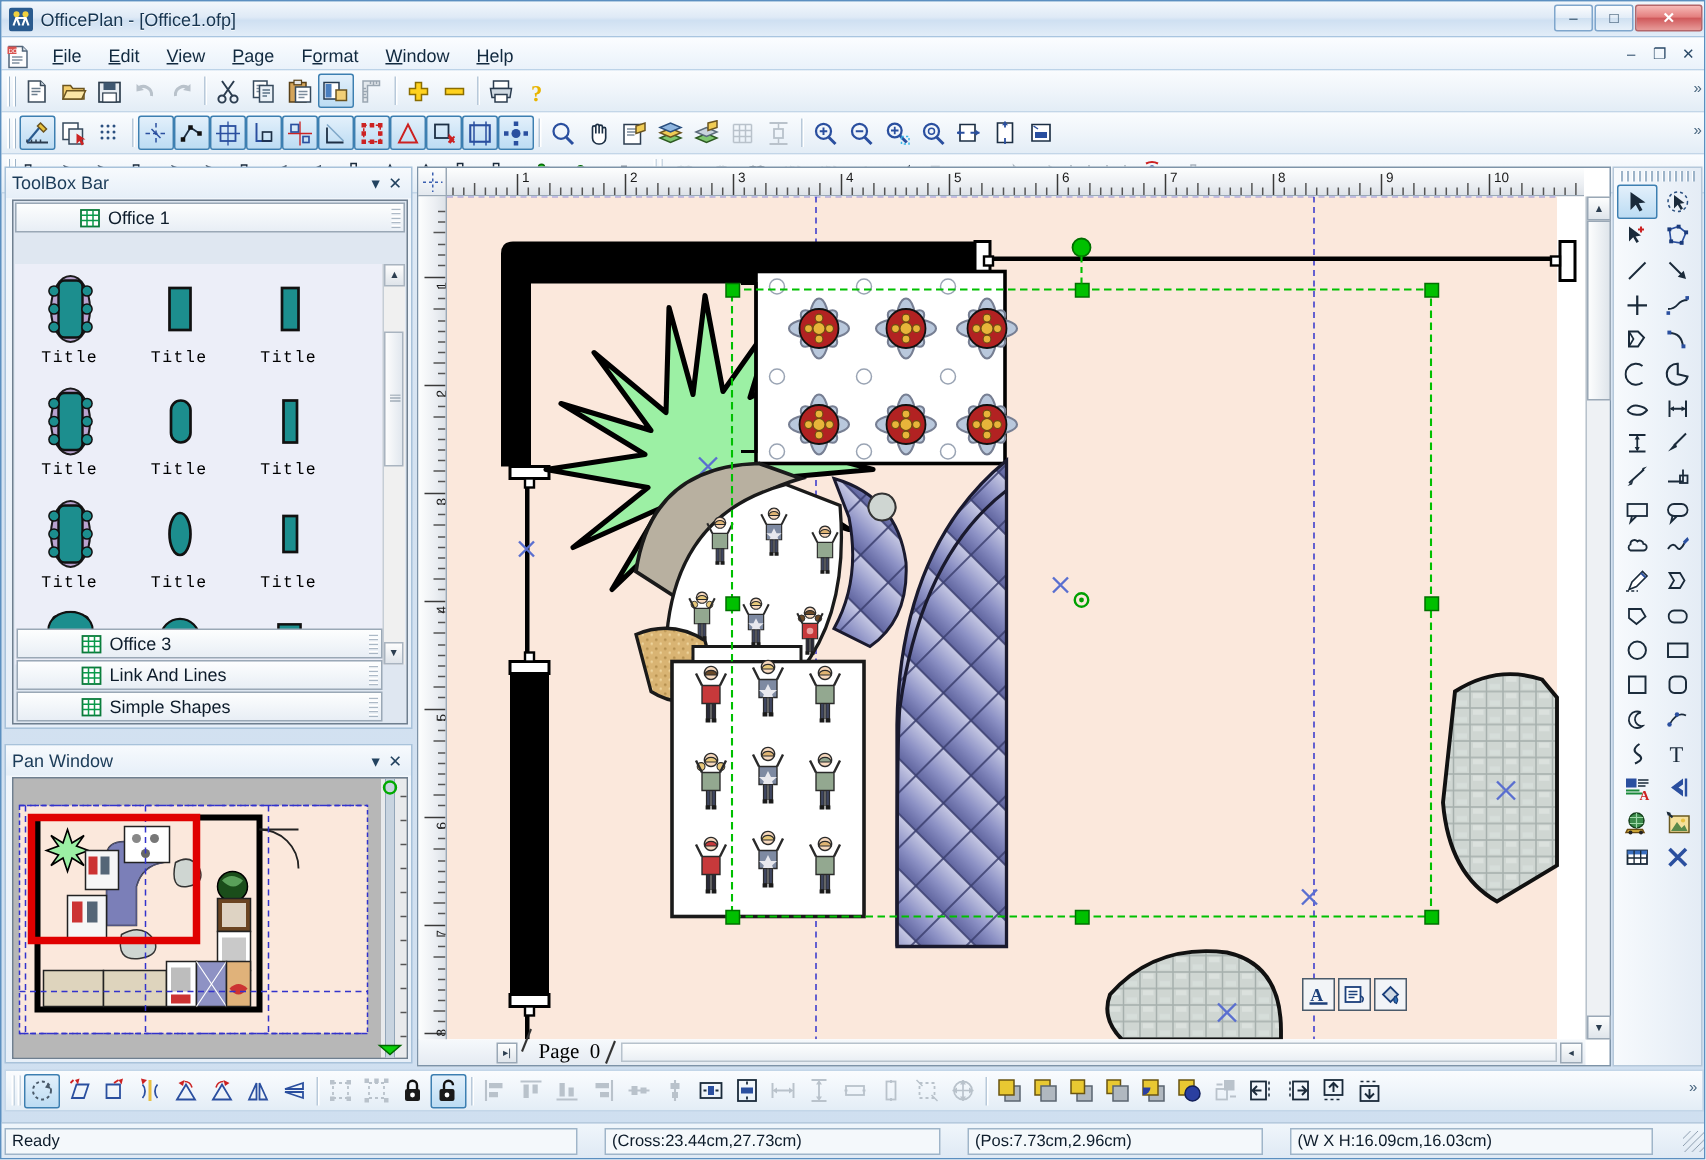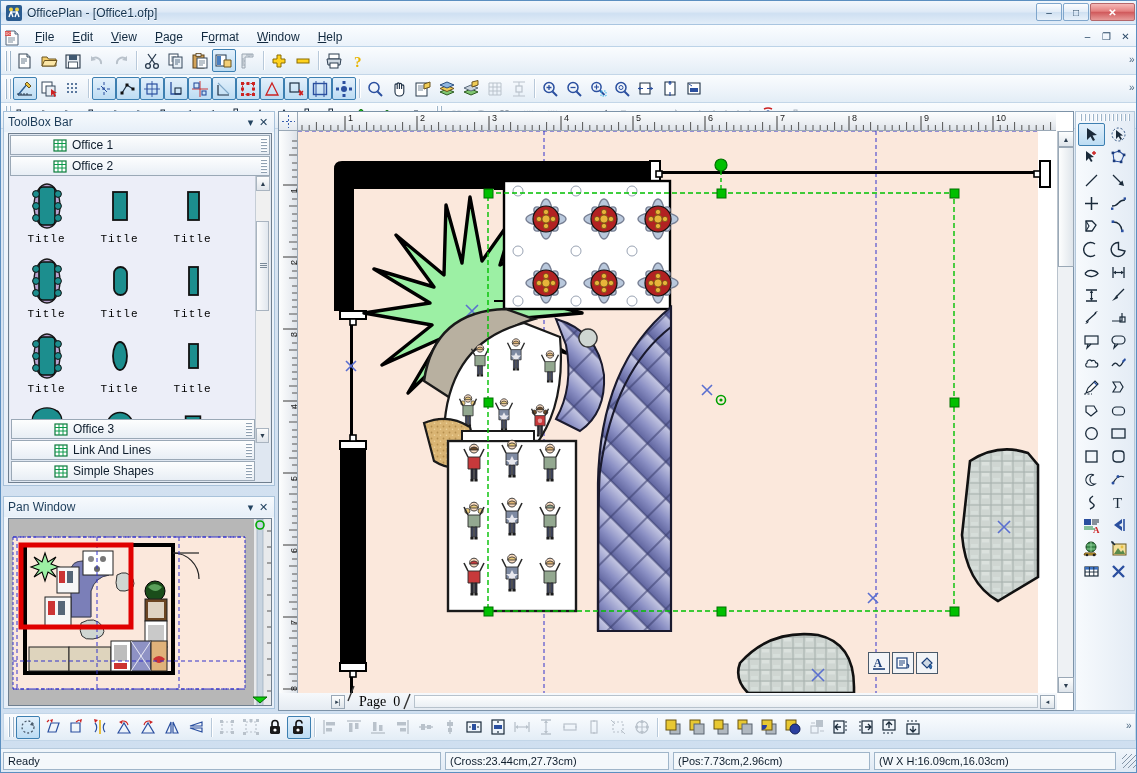--- a/index.html
+++ b/index.html
@@ -138,21 +138,21 @@
   
   .bottombar { position:absolute; left:2px; top:712px; width:1133px; height:28px;
      background:linear-gradient(180deg,#fafcfe 0%,#eef4fa 55%,#e3edf6 100%);
      border:1px solid #c3d6e8; display:flex; align-items:center; }
 
   
   .statusbar { position:absolute; left:0; bottom:0; width:1137px; height:24px;
      background:linear-gradient(180deg,#f0f6fb,#dfe9f4); border-top:1px solid #b6cadd;
      display:flex; align-items:center; padding:0 2px; }
   .spane { height:18px; border:1px solid #9fb5c9; background:#f4f8fb; display:flex;
-     align-items:center; padding:0 4px; font-size:11px; color:#0d1c2b; margin-right:4px; }
+     align-items:center; padding:0 4px; font-size:11px; color:#0d1c2b; margin-right:18px; }
   .spane.grow { flex:1; }
   .sgrip { width:14px; height:14px; margin-left:2px;
      background-image:linear-gradient(135deg,transparent 45%,#8496a8 45%,#8496a8 55%,transparent 55%);
      background-size:5px 5px; }
 </style>
 </head>
 <body>
 
 <div id="app">
 
@@ -759,30 +759,20 @@
           <span class="cico">
             <svg width="14" height="13" viewBox="0 0 14 13">
                 <rect x="1" y="1" width="12" height="11" fill="#fff" stroke="#0a7a3a" stroke-width="1.2"></rect>
                 <path d="M1 4.5H13M1 8H13M5 1V12M9 1V12" stroke="#0a9a4a" stroke-width="1"></path>
               </svg>
           </span>
           <span class="clbl">Office 1</span>
           <span class="cgrip"></span>
         </div>
 
-        <div class="cat">
-          <span class="cico">
-            <svg width="14" height="13" viewBox="0 0 14 13">
-                <rect x="1" y="1" width="12" height="11" fill="#fff" stroke="#0a7a3a" stroke-width="1.2"></rect>
-                <path d="M1 4.5H13M1 8H13M5 1V12M9 1V12" stroke="#0a9a4a" stroke-width="1"></path>
-              </svg>
-          </span>
-          <span class="clbl">Office 2</span>
-          <span class="cgrip"></span>
-        </div>
 
         <div class="stencil">
           <div class="srow">
             <div class="scell">
               <svg width="40" height="48" viewBox="0 0 40 48">
                   <ellipse cx="20" cy="24" rx="13" ry="22" fill="#b9a3d0" stroke="#1a1a1a" stroke-width="1.4"></ellipse>
                   <rect x="12" y="5" width="16" height="38" rx="4" fill="#1c8e8e" stroke="#111" stroke-width="1.6"></rect>
                   <g fill="#1c8e8e" stroke="#111" stroke-width="1">
                     <circle cx="9" cy="12" r="3.4"></circle>
                     <circle cx="9" cy="24" r="3.4"></circle>

